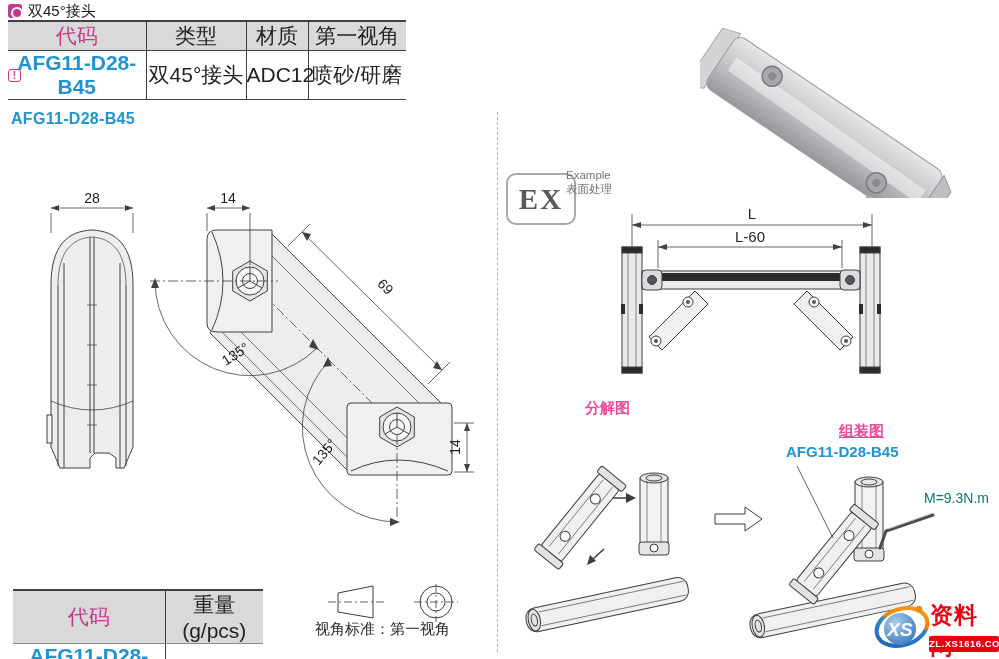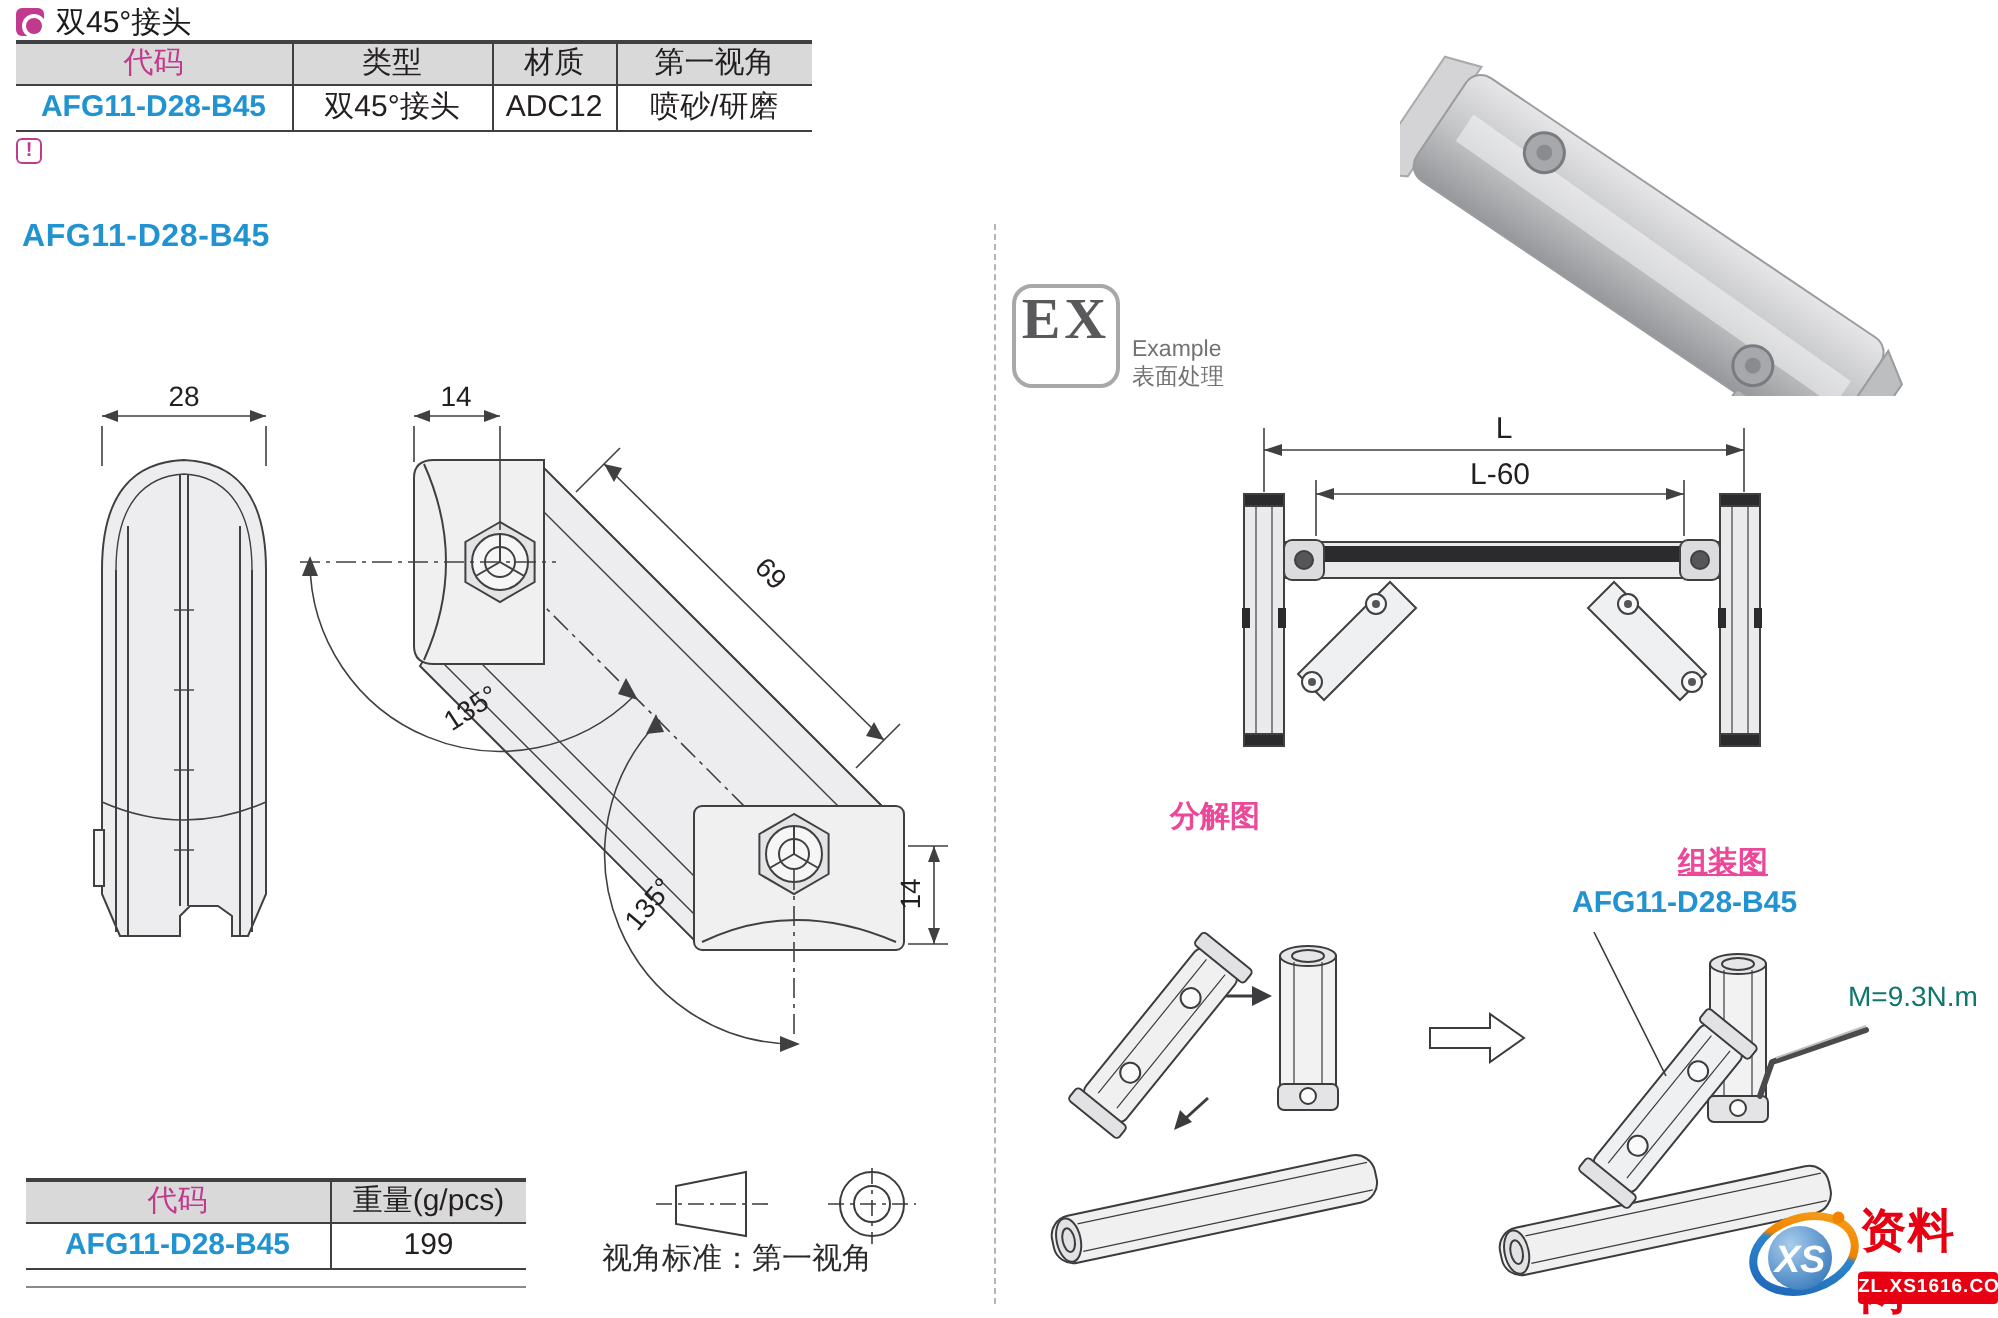--- a/index.html
+++ b/index.html
@@ -8,43 +8,43 @@
   .page { position:relative; width:999px; height:659px; background:#fff; overflow:hidden; }
   .abs { position:absolute; }
 
   
   .title-icon { width:14px; height:14px; background:#c13a8e; border-radius:3px; position:relative; }
   .title-icon::after { content:""; position:absolute; left:3px; top:3px; width:8px; height:8px;
     border:2px solid #fff; border-radius:50%; background:#c13a8e; }
   .page-title { font-size:15px; font-weight:500; color:#1c1a1b; }
 
   
-  table { border-collapse:collapse; table-layout:fixed; font-size:15px; }
+  table { border-collapse:collapse; table-layout:fixed; font-size:21px; }
   .cat-table { border-top:2px solid #403f41; border-bottom:1.5px solid #403f41; }
   .cat-table th { background:#d9d9da; font-weight:500; height:21px; border-bottom:1px solid #403f41; }
   .cat-table td { background:#fff; height:23px; text-align:center; }
   .cat-table th:not(:last-child), .cat-table td:not(:last-child) { border-right:1px solid #403f41; }
   .magenta { color:#c13a8e; }
   .blue { color:#2193d1; }
   .bold { font-weight:bold; }
   .tbl-underline { border-top:1px solid #8a8a8c; }
 
   
   .note-icon { width:13px; height:13px; border:1.5px solid #c13a8e; border-radius:3px;
     color:#c13a8e; font-size:10px; font-weight:bold; text-align:center; line-height:11px; }
   .note-text { font-size:14px; color:#2b2829; }
 
   .section-heading { font-size:16px; font-weight:bold; color:#2193d1; letter-spacing:.3px; }
 
   
   .divider { border-left:1px dashed #b3b3b5; width:0; }
 
   
-  .ex-badge { width:54px; height:52px; border:2px solid #a8a8aa; border-radius:10px;
-    display:flex; align-items:flex-start; justify-content:center; background:#fff; }
+  .ex-badge { width:70px; height:52px; border:2px solid #a8a8aa; border-radius:10px;
+    display:flex; align-items:center; justify-content:center; background:#fff;margin-top:31px; }
   .ex-badge span { font-family:"Liberation Serif", serif; font-size:29px; font-weight:bold;
     color:#59595b; letter-spacing:2px; }
   .ex-caption { font-size:11.5px; color:#727274; line-height:14px; }
 
   .diagram-label { font-size:15px; font-weight:bold; color:#ec4899; }
   .code-label { font-size:15px; font-weight:bold; color:#2193d1; }
   .torque-label { font-size:14px; color:#0f766e;margin-left:24px; }
   .view-standard { font-size:15px; color:#2b2829; }
 
   
@@ -211,21 +211,21 @@
   <svg class="abs" style="left:328px; top:583px;" width="150" height="40" viewBox="0 0 150 40">
     <g stroke="#3c3c3e" stroke-width="1" fill="none">
       <line x1="0" y1="19" x2="56" y2="19" stroke-dasharray="8 3 2 3" stroke-width="0.8"></line>
       <polygon points="10,10 45,3 45,35 10,29"></polygon>
       <circle cx="108" cy="19" r="16"></circle>
       <circle cx="108" cy="19" r="9"></circle>
       <line x1="86" y1="19" x2="130" y2="19" stroke-dasharray="8 3 2 3" stroke-width="0.8"></line>
       <line x1="108" y1="1" x2="108" y2="39" stroke-dasharray="8 3 2 3" stroke-width="0.8"></line>
     </g>
   </svg>
-  <div class="abs view-standard" style="left:301px; top:620px;">视角标准：第一视角</div>
+  <div class="abs view-standard" style="left:315px; top:620px;">视角标准：第一视角</div>
 
   <div class="abs divider" style="left:497px; top:112px; height:540px;"></div>
 
   <svg class="abs" style="left:700px; top:8px;" width="295" height="190" viewBox="0 0 295 190">
     <defs>
       <linearGradient id="metal" x1="0" y1="0" x2="0" y2="1">
         <stop offset="0" stop-color="#e6e6e8"></stop>
         <stop offset="0.5" stop-color="#c4c5c7"></stop>
         <stop offset="1" stop-color="#96979a"></stop>
       </linearGradient>

